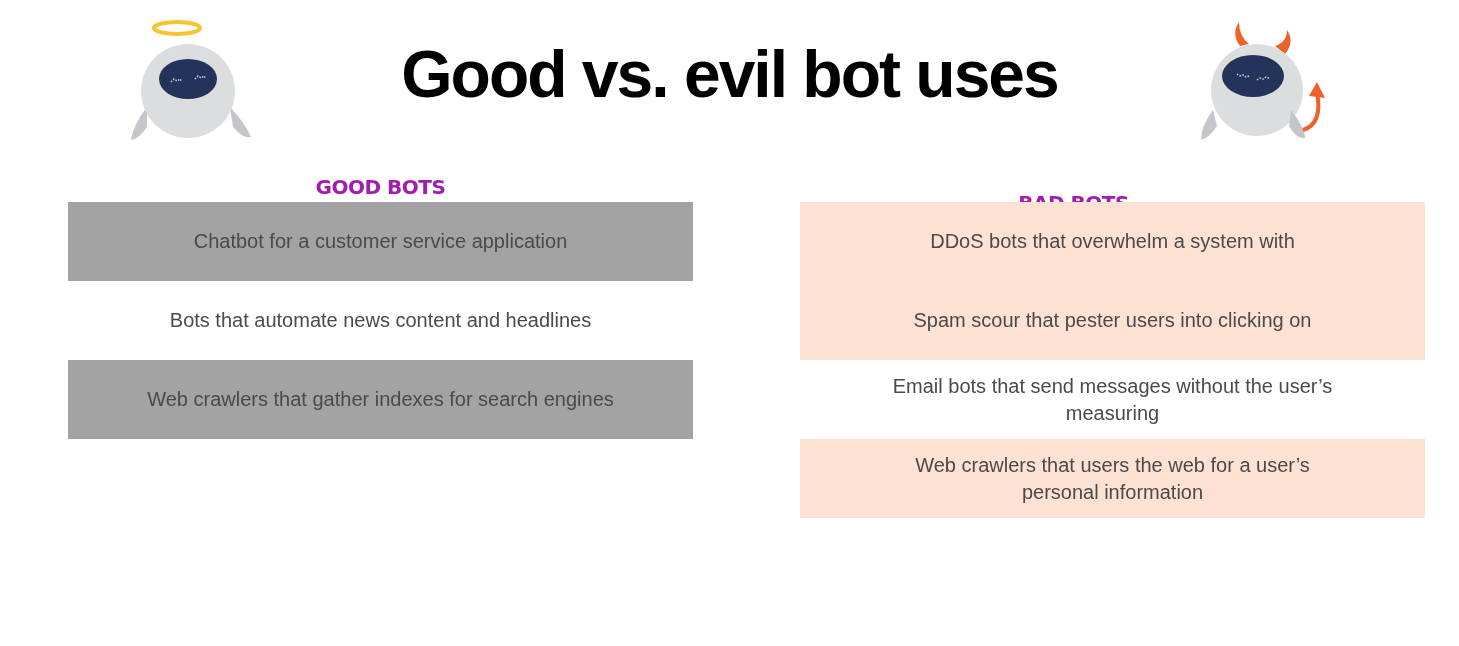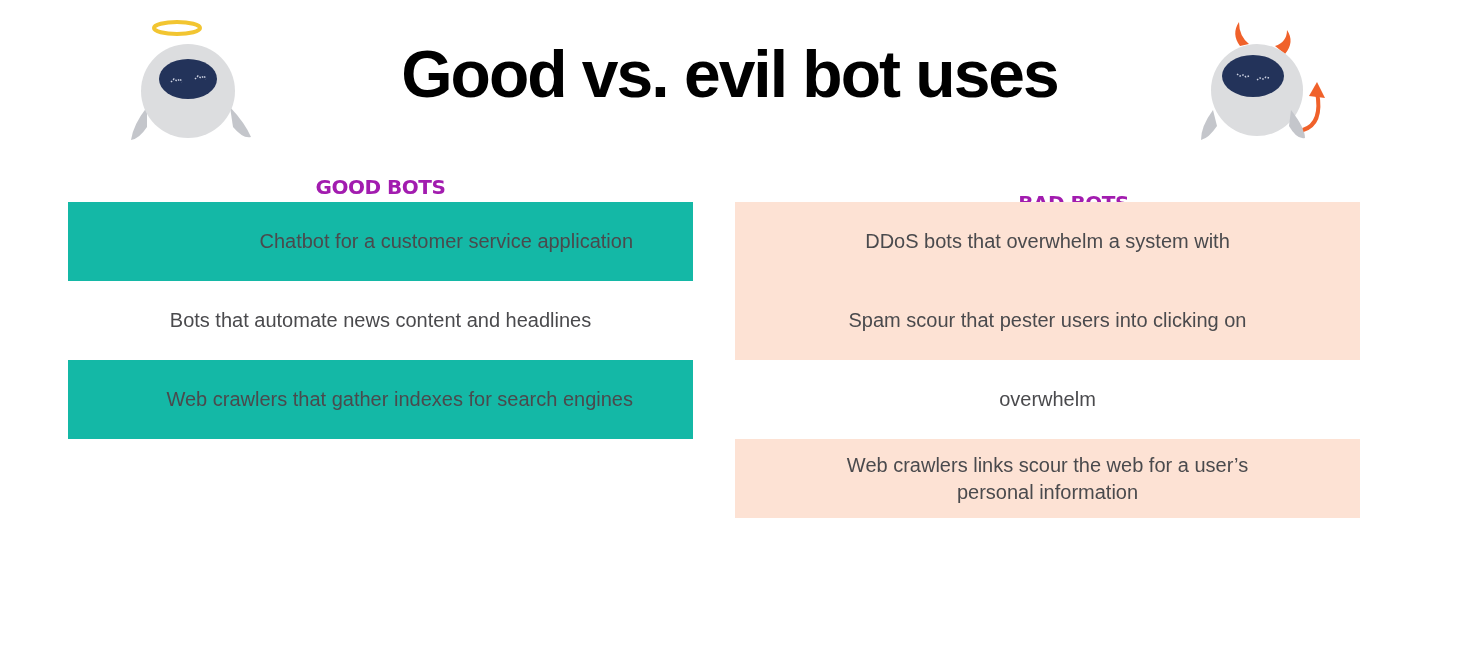--- a/index.html
+++ b/index.html
@@ -9,21 +9,21 @@
            font-family: Liberation Sans, sans-serif; font-weight: bold; font-size: 66px;
            letter-spacing: -2px; color: #000000; line-height: 80px; }
   .bot { position: absolute; }
   .col-head { position: absolute; top: 175px; width: 625px; text-align: center;
               font-family: "DejaVu Sans", sans-serif; font-weight: bold; font-size: 20px;
               color: #a21caf; letter-spacing: -0.5px; }
   .col { position: absolute; top: 202px; width: 625px; }
   .row { height: 79px; display: flex; align-items: center; justify-content: center;
          text-align: center; font-size: 20px; line-height: 27px; color: #4a4a4d;
          padding: 0 60px; box-sizing: border-box; }
-  .good .row.shaded { background: #14b8a6; justify-content: flex-end; }
+  .good .row.shaded { background: #a3a3a3; }
   .bad .row.shaded { background: #fde2d4; }
   .row span { display: block; }
 </style>
 </head>
 <body>
 
 <svg class="bot" style="left:125px; top:15px;" width="135" height="130" viewBox="0 0 135 130">
   <ellipse cx="52" cy="13" rx="23" ry="6" fill="none" stroke="#f2c531" stroke-width="4"></ellipse>
   <path d="M22 92 Q8 110 6 125 Q14 124 22 112 Z" fill="#c4c6cb"></path>
   <path d="M105 92 Q120 108 126 122 Q118 124 108 112 Z" fill="#c4c6cb"></path>
@@ -56,35 +56,36 @@
     <span>Chatbot for a customer service application</span>
   </div>
   <div class="row">
     <span>Bots that automate news content and headlines</span>
   </div>
   <div class="row shaded">
     <span>Web crawlers that gather indexes for search engines</span>
   </div>
 </div>
 
-<div class="col bad" style="left:735px;">
+<div class="col bad" style="left:800px;">
   <div class="row shaded">
     <div>
       <span>DDoS bots that overwhelm a system with</span>
     </div>
   </div>
   <div class="row shaded">
     <div>
       <span>Spam scour that pester users into clicking on</span>
     </div>
   </div>
   <div class="row">
     <div>
-      <span>overwhelm</span>
+      <span>Email bots that send messages without the user’s</span>
+      <span>measuring</span>
     </div>
   </div>
   <div class="row shaded">
     <div>
-      <span>Web crawlers links scour the web for a user’s</span>
+      <span>Web crawlers that users the web for a user’s</span>
       <span>personal information</span>
     </div>
   </div>
 </div>
 
 </body></html>

